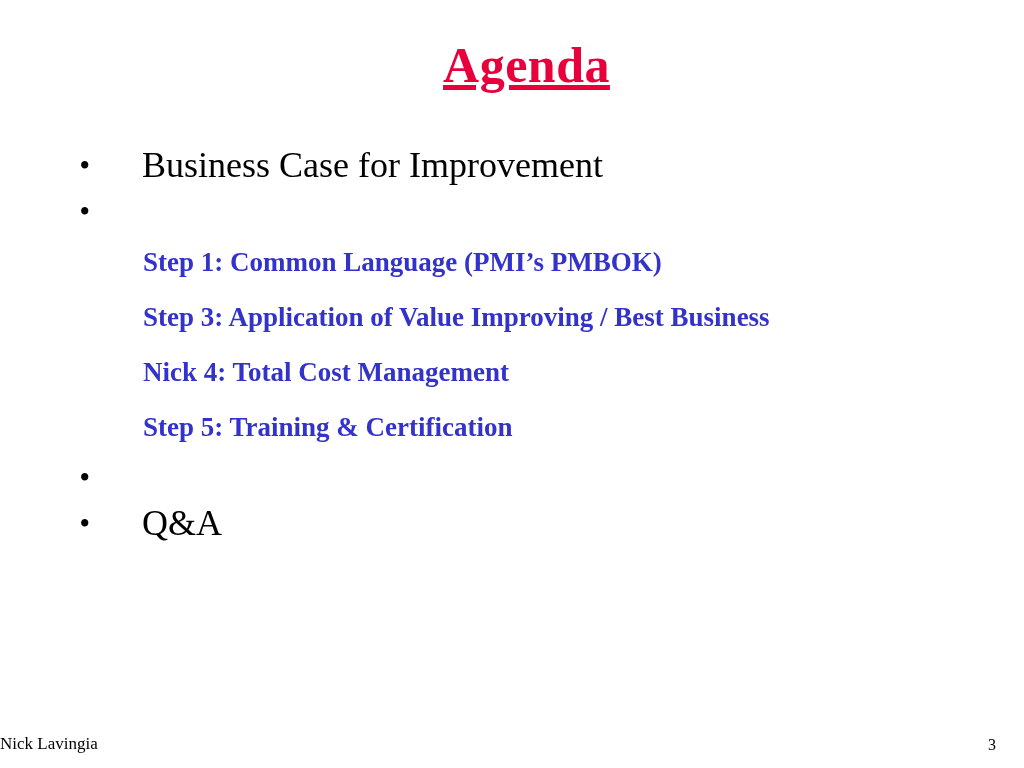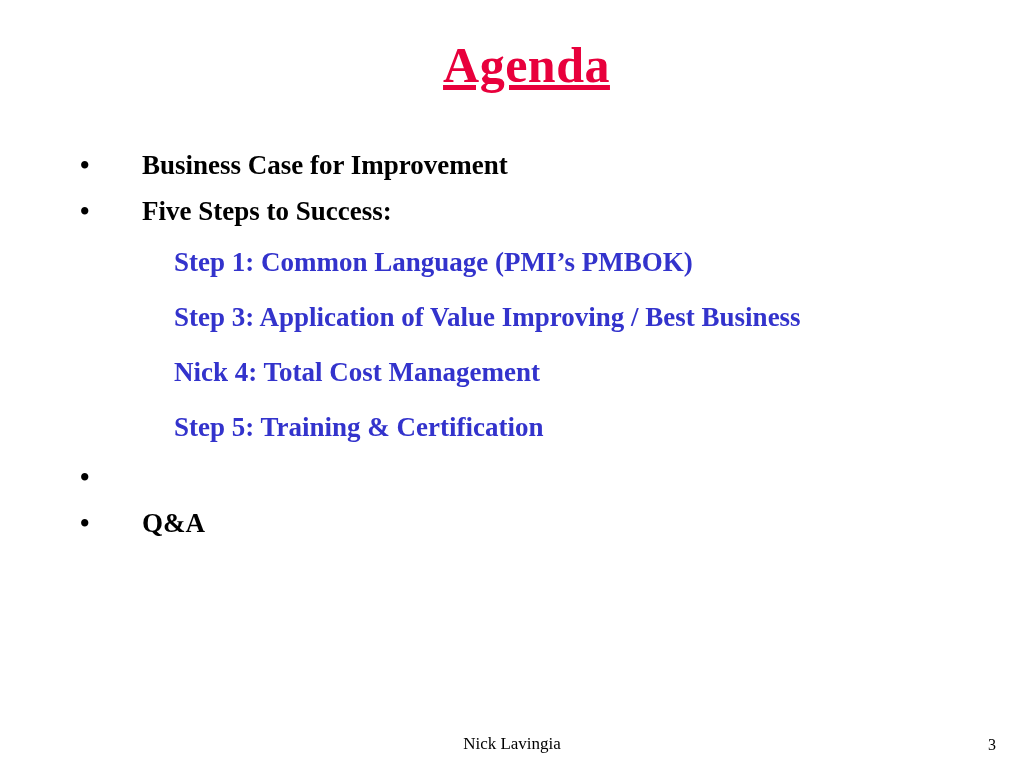--- a/index.html
+++ b/index.html
@@ -43,42 +43,41 @@
   }
   .bullet-mark {
     width: 62px;
     flex: 0 0 62px;
     font-size: 27px;
     line-height: 35px;
     color: #000000;
     font-weight: bold;
   }
   .bullet-text {
-    font-size: 27px;
+    font-size: 36px;
     line-height: 35px;
-    font-weight: bold;
+    font-weight: normal;
     color: #000000;
   }
   .sub-row {
-    margin-left: 94px;
+    margin-left: 63px;
     margin-bottom: 11px;
   }
   .sub-text {
     font-size: 27px;
     line-height: 44px;
     font-weight: bold;
     color: #3333cc;
     max-width: 730px;
   }
   .footer-author {
     position: absolute;
     bottom: 14px;
     left: 0;
     width: 100%;
-    text-align: center;
     font-size: 17px;
     color: #000000;
   }
   .footer-page {
     position: absolute;
     bottom: 14px;
     right: 28px;
     font-size: 16px;
     color: #000000;
   }
@@ -92,21 +91,20 @@
 
   <div class="content">
 
     <div class="bullet-row">
       <span class="bullet-mark">•</span>
       <span class="bullet-text">Business Case for Improvement</span>
     </div>
 
     <div class="bullet-row">
       <span class="bullet-mark">•</span>
-      <span class="bullet-text">Five Steps to Success:</span>
     </div>
 
     <div class="sub-row">
       <div class="sub-text">Step 1: Common Language (PMI’s PMBOK)</div>
     </div>
 
 
     <div class="sub-row">
       <div class="sub-text">Step 3: Application of Value Improving / Best Business</div>
     </div>

